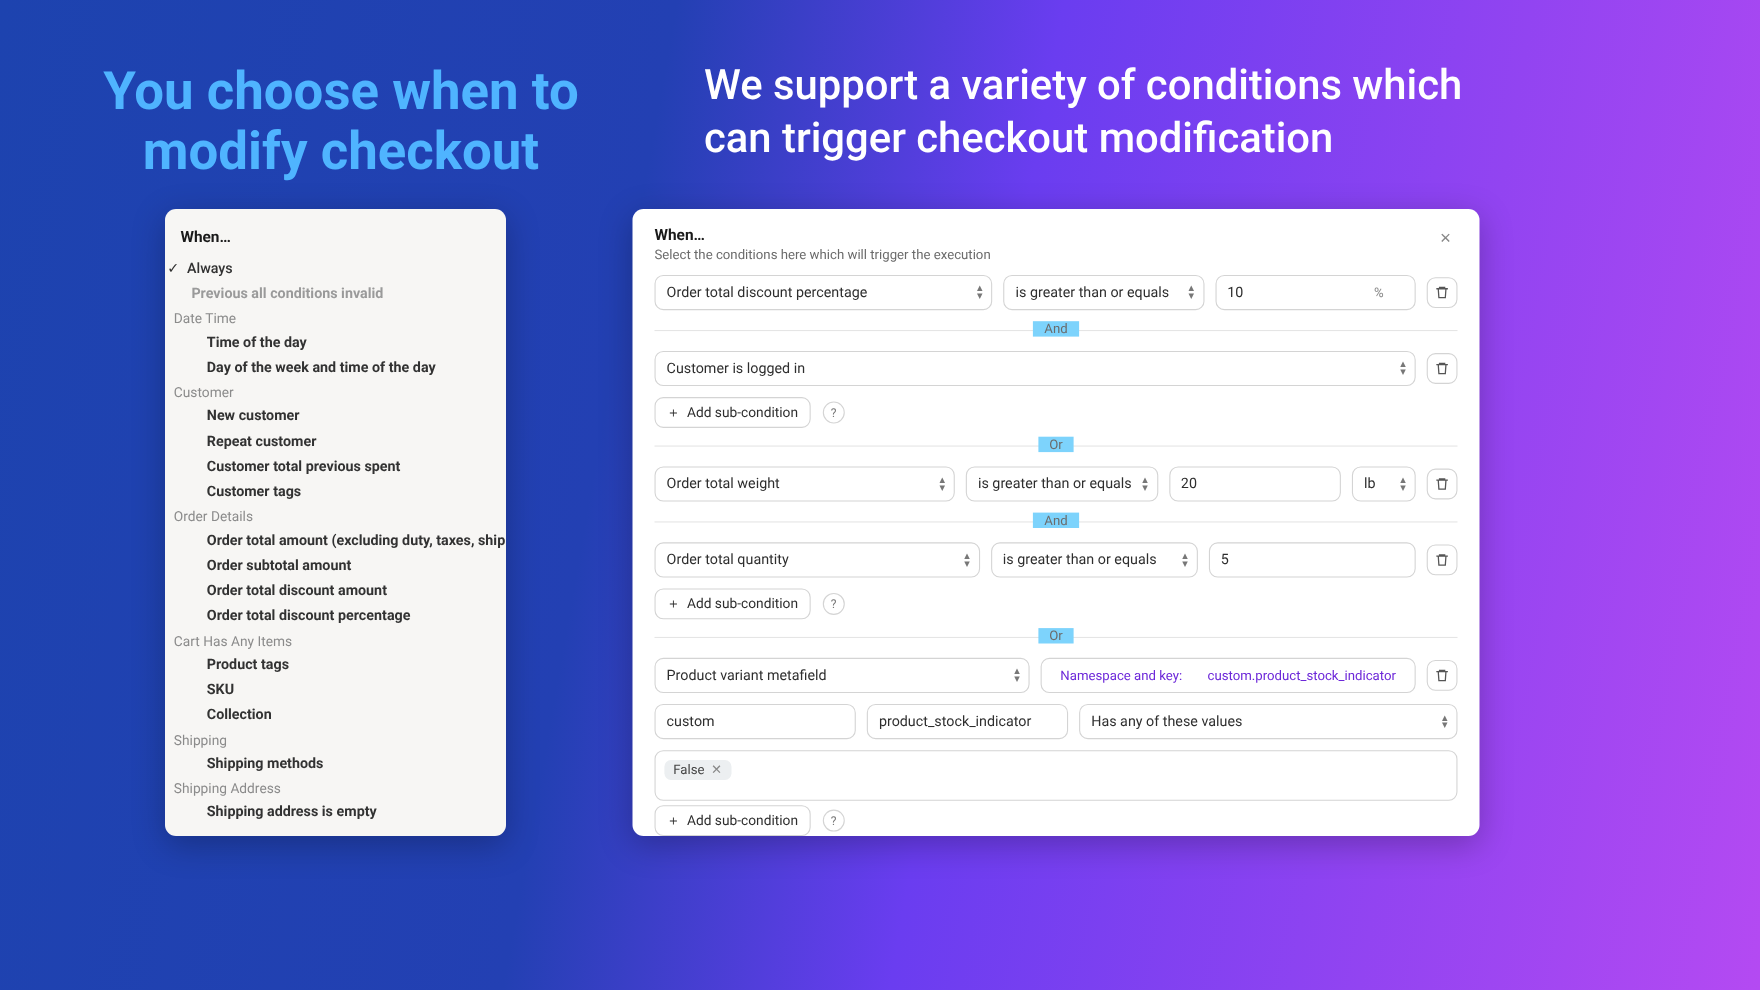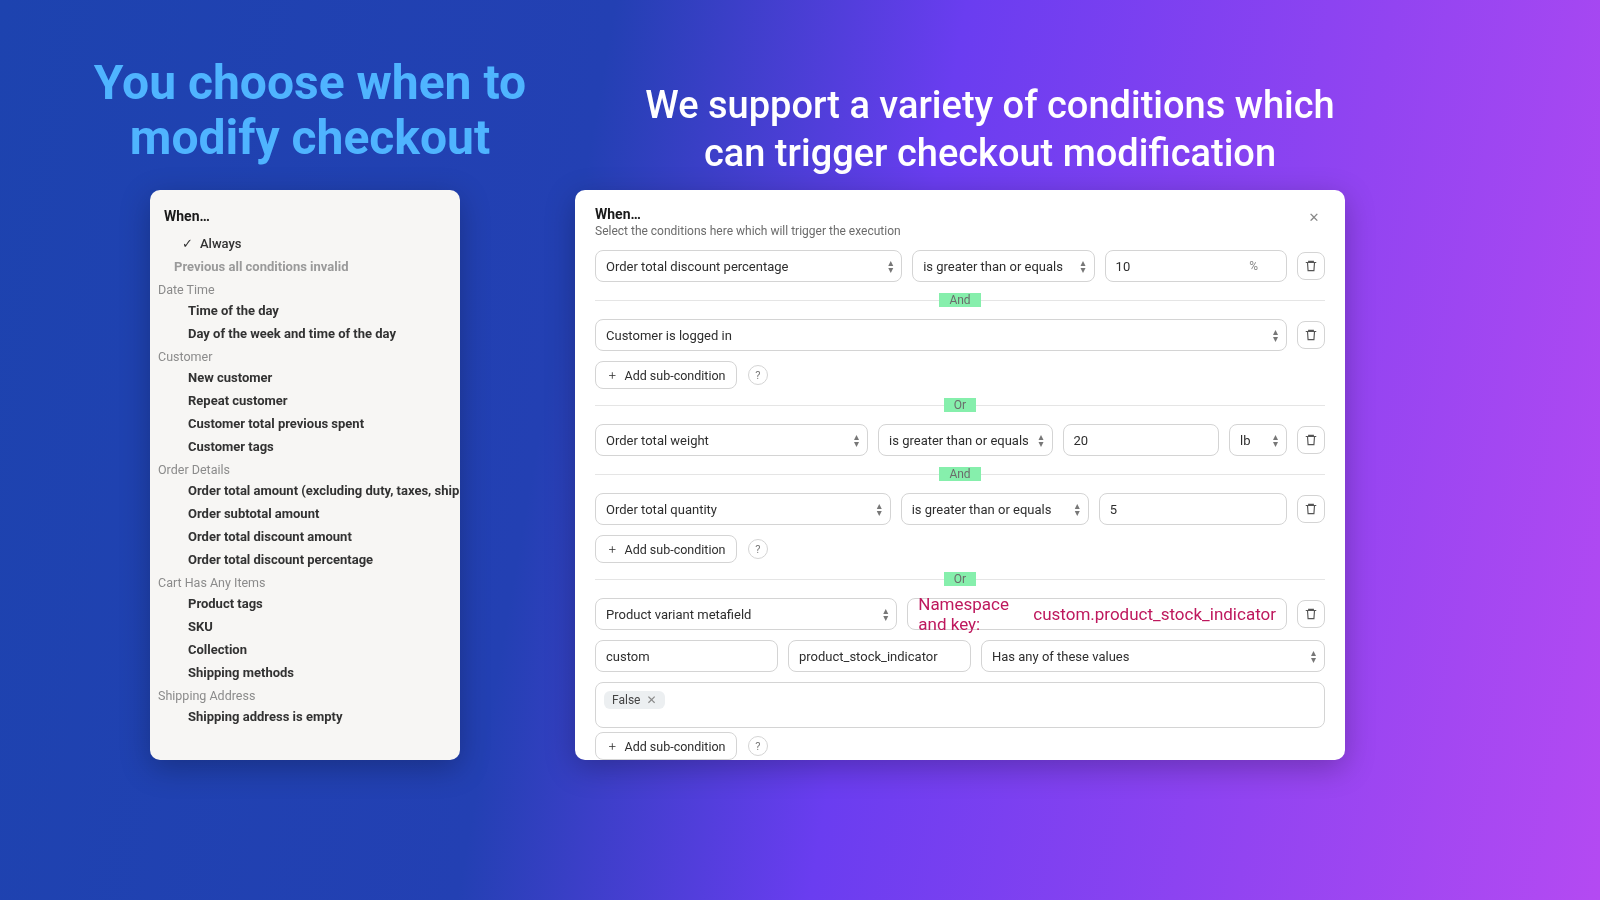--- a/index.html
+++ b/index.html
@@ -6,36 +6,36 @@
   html, body { width: 1600px; height: 900px; overflow: hidden; font-family: -apple-system, BlinkMacSystemFont, "Segoe UI", Roboto, Helvetica, Arial, sans-serif; }
   body { background: linear-gradient(100deg, #1d43af 0%, #2340b3 35%, #6a3df0 55%, #b44af2 100%); }
 
   .stage { position: relative; width: 1600px; height: 652px; }
 
   .headline-left {
     position: absolute; left: 90px; top: 55px; width: 440px;
     color: #4fb4ff; font-size: 48px; font-weight: 700; text-align: center; line-height: 1.15;
   }
   .headline-right {
-    position: absolute; left: 640px; top: 82px; width: 700px;
-    color: #ffffff; font-size: 38px; font-weight: 500; text-align: center; line-height: 1.25;
+    position: absolute; left: 640px; top: 55px; width: 700px;
+    color: #ffffff; font-size: 38px; font-weight: 500; text-align: left; line-height: 1.25;
   }
 
   .panel {
     position: absolute; background: #fff; border-radius: 10px; box-shadow: 0 8px 30px rgba(0,0,0,.25);
     overflow: hidden;
   }
   .panel-left { left: 150px; top: 190px; width: 310px; height: 570px; background:#f7f6f4; }
   .panel-right { left: 575px; top: 190px; width: 770px; height: 570px; }
 
   
   .menu { padding: 12px 0 6px; font-size: 13px; color: #303030; }
   .menu-title { font-weight: 700; font-size: 14px; padding: 6px 14px 8px; color:#1a1a1a; }
   .menu-item { padding: 4px 0 4px 38px; color:#323232; white-space: nowrap; font-weight: bold; }
-  .menu-item.checked { padding-left: 32px; font-weight: 500; }
+  .menu-item.checked { padding-left: 2px; font-weight: 500; }
   .menu-item.checked::before { content: "✓"; display:inline-block; width: 14px; margin-right: 4px; }
   .menu-item.disabled { color:#9a9a9a; }
   .menu-group { padding: 4px 0 2px 8px; color:#8b8b8b; font-size: 12.5px; }
 
   
   .cond { padding: 16px 20px 0; font-size: 13px; color:#2e2e2e; height:100%; overflow:hidden; }
   .cond-header { position: relative; margin-bottom: 12px; }
   .cond-title { font-weight: 700; font-size: 14px; color:#1a1a1a; }
   .cond-sub { font-size: 12px; color:#6b6b6b; margin-top: 2px; }
   .close-x { position:absolute; right:0; top:0; width:22px; height:22px; display:flex; align-items:center; justify-content:center; color:#888; cursor:pointer; }
@@ -57,22 +57,22 @@
   .add-btn {
     display:inline-flex; align-items:center; gap:6px; height:28px; padding:0 10px; border:1px solid #d4d4d4; border-radius:8px;
     font-size:12.5px; cursor:pointer; background:#fff;
   }
   .help {
     width:20px; height:20px; border:1px solid #d4d4d4; border-radius:50%; display:inline-flex; align-items:center; justify-content:center;
     color:#777; font-size:11px; margin-left:8px;
   }
   .sep { position:relative; text-align:center; margin:4px 0 12px; }
   .sep::before { content:""; position:absolute; left:0; right:0; top:50%; border-top:1px solid #e5e5e5; }
-  .sep span { position:relative; background:#86efac; padding:0 10px; font-size:12px; color:#6b6b6b; }
-  .nk-hint { display:flex; gap:10px; align-items:center; color:#be185d; font-size:17px; }
+  .sep span { position:relative; background:#7dd3fc; padding:0 10px; font-size:12px; color:#6b6b6b; }
+  .nk-hint { display:flex; gap:10px; align-items:center; color:#6d28d9; font-size:12px; }
   .tag {
     display:inline-flex; align-items:center; gap:6px; background:#eceff1; border-radius:6px; padding:2px 8px; font-size:12px; color:#444;
   }
   .tag .x { color:#888; cursor:pointer; }
   .values-box { border:1px solid #d4d4d4; border-radius:8px; padding:8px; min-height:46px; }
 </style>
 </head>
 <body>
 
 <div class="stage">
@@ -99,20 +99,21 @@
       <div class="menu-item">Order total amount (excluding duty, taxes, shipping)</div>
       <div class="menu-item">Order subtotal amount</div>
       <div class="menu-item">Order total discount amount</div>
       <div class="menu-item">Order total discount percentage</div>
 
       <div class="menu-group">Cart Has Any Items</div>
       <div class="menu-item">Product tags</div>
       <div class="menu-item">SKU</div>
       <div class="menu-item">Collection</div>
 
+      <div class="menu-group">Shipping</div>
       <div class="menu-item">Shipping methods</div>
 
       <div class="menu-group">Shipping Address</div>
       <div class="menu-item">Shipping address is empty</div>
 
     </div>
   </div>
 
   <div class="panel panel-right">
     <div class="cond">

